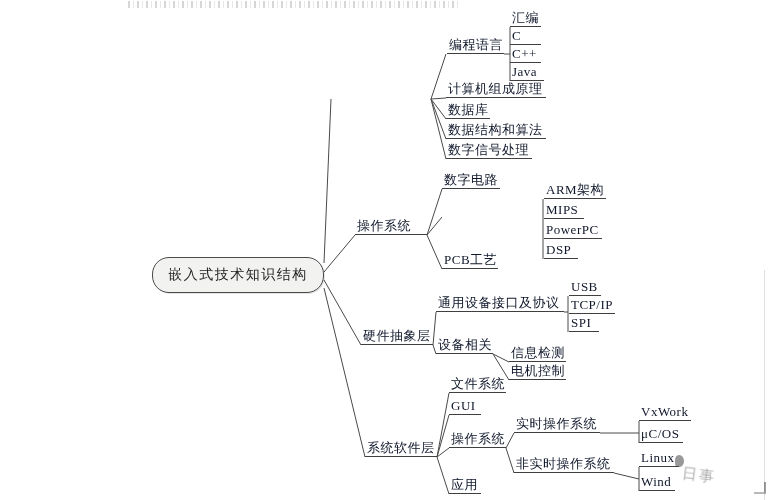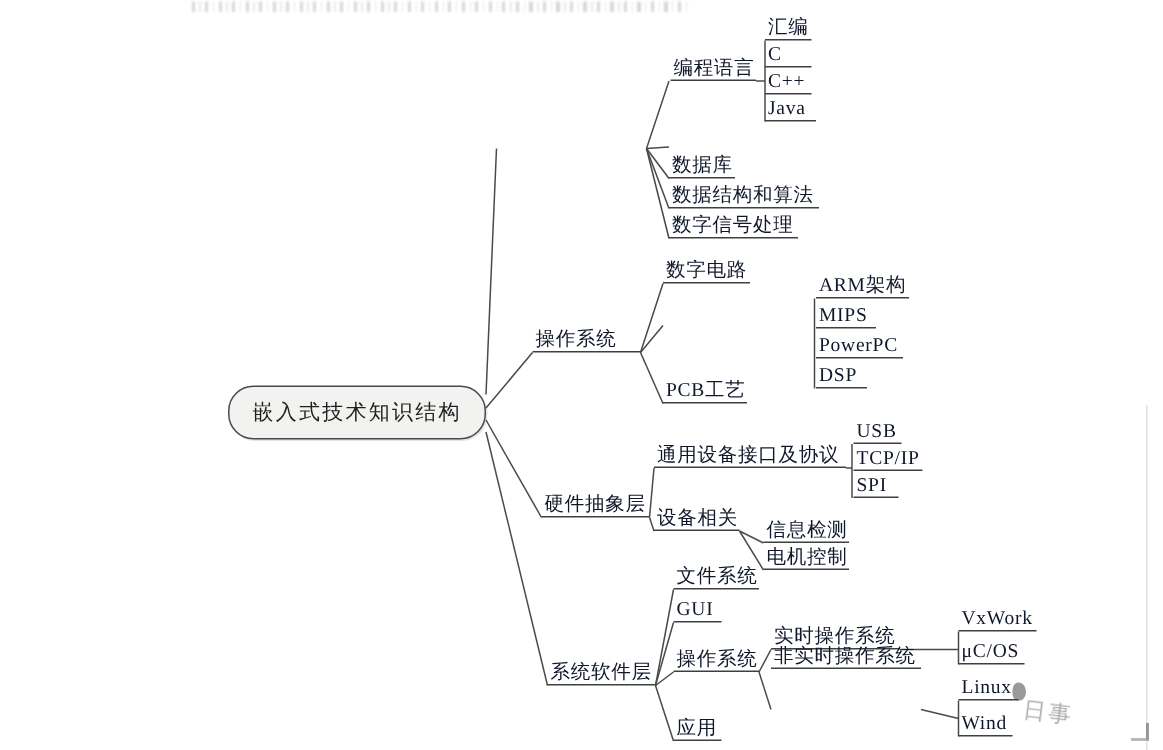--- a/index.html
+++ b/index.html
@@ -101,20 +101,21 @@
     </g>
   </svg>
 
   <div class="root-box">嵌入式技术知识结构</div>
 
   <div class="node" style="left:447px;top:37px;width:57px">编程语言</div>
   <div class="node" style="left:510px;top:10px;width:31px">汇编</div>
   <div class="node" style="left:510px;top:28px;width:31px">C</div>
   <div class="node" style="left:510px;top:46px;width:31px">C++</div>
   <div class="node" style="left:510px;top:64px;width:34px">Java</div>
+  <div class="node" style="left:446px;top:81px;width:100px">计算机组成原理</div>
   <div class="node" style="left:446px;top:102px;width:44px">数据库</div>
   <div class="node" style="left:446px;top:122px;width:100px">数据结构和算法</div>
   <div class="node" style="left:446px;top:142px;width:86px">数字信号处理</div>
 
   <div class="node" style="left:355px;top:218px;width:72px">操作系统</div>
   <div class="node" style="left:442px;top:172px;width:58px">数字电路</div>
   <div class="node" style="left:544px;top:182px;width:62px">ARM架构</div>
   <div class="node" style="left:544px;top:202px;width:40px">MIPS</div>
   <div class="node" style="left:544px;top:222px;width:58px">PowerPC</div>
   <div class="node" style="left:544px;top:242px;width:34px">DSP</div>
@@ -129,21 +130,21 @@
   <div class="node" style="left:509px;top:345px;width:57px">信息检测</div>
   <div class="node" style="left:509px;top:363px;width:57px">电机控制</div>
 
   <div class="node" style="left:365px;top:440px;width:72px">系统软件层</div>
   <div class="node" style="left:449px;top:376px;width:57px">文件系统</div>
   <div class="node" style="left:449px;top:398px;width:32px">GUI</div>
   <div class="node" style="left:449px;top:431px;width:57px">操作系统</div>
   <div class="node" style="left:514px;top:416px;width:86px">实时操作系统</div>
   <div class="node" style="left:639px;top:404px;width:52px">VxWork</div>
   <div class="node" style="left:639px;top:426px;width:44px">μC/OS</div>
-  <div class="node" style="left:514px;top:429px;width:100px">非实时操作系统</div>
+  <div class="node" style="left:514px;top:456px;width:100px">非实时操作系统</div>
   <div class="node" style="left:639px;top:450px;width:40px">Linux</div>
   <div class="node" style="left:639px;top:474px;width:36px">Wind</div>
   <div class="node" style="left:449px;top:477px;width:32px">应用</div>
 
   <div class="ink-smudge"></div>
   <div class="watermark">日事</div>
 
 </div>
 
 </body></html>

